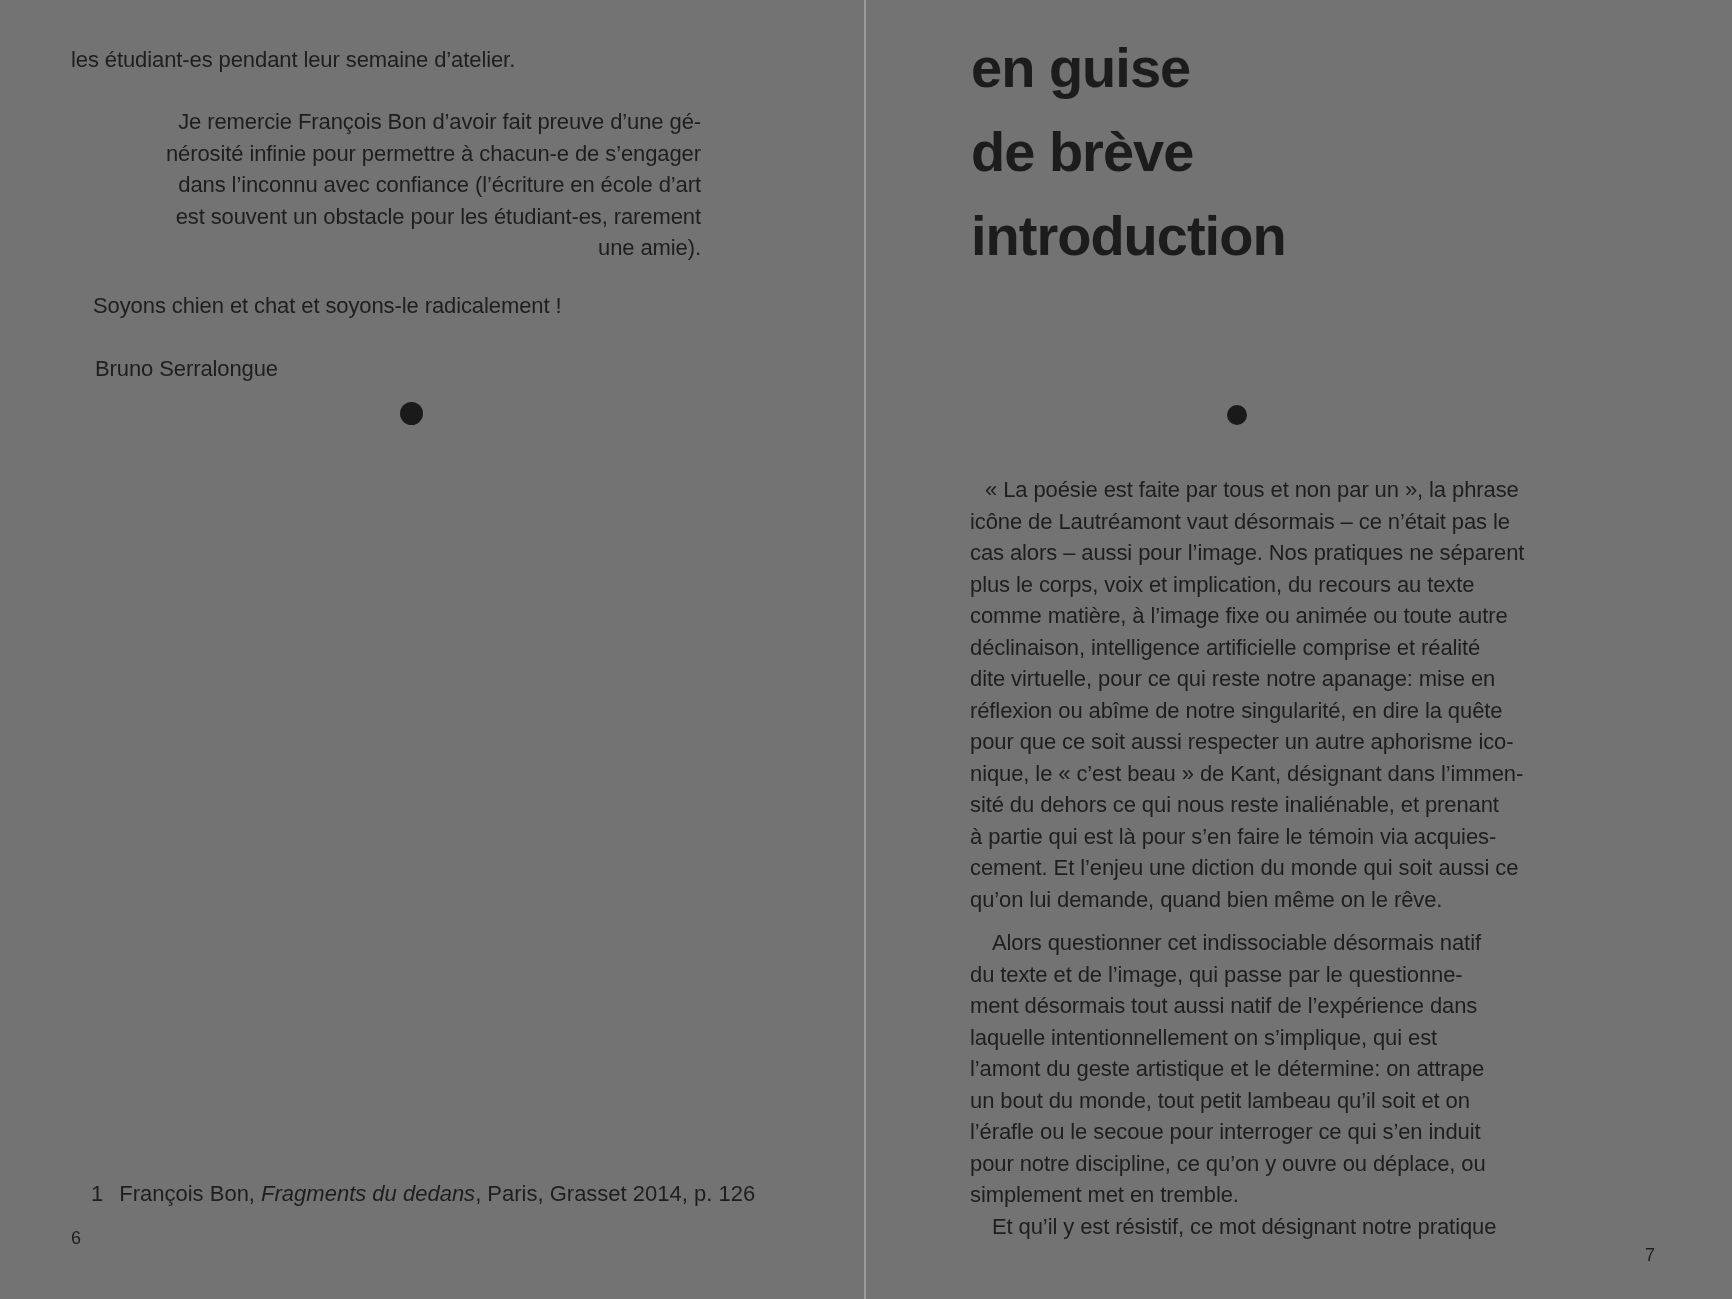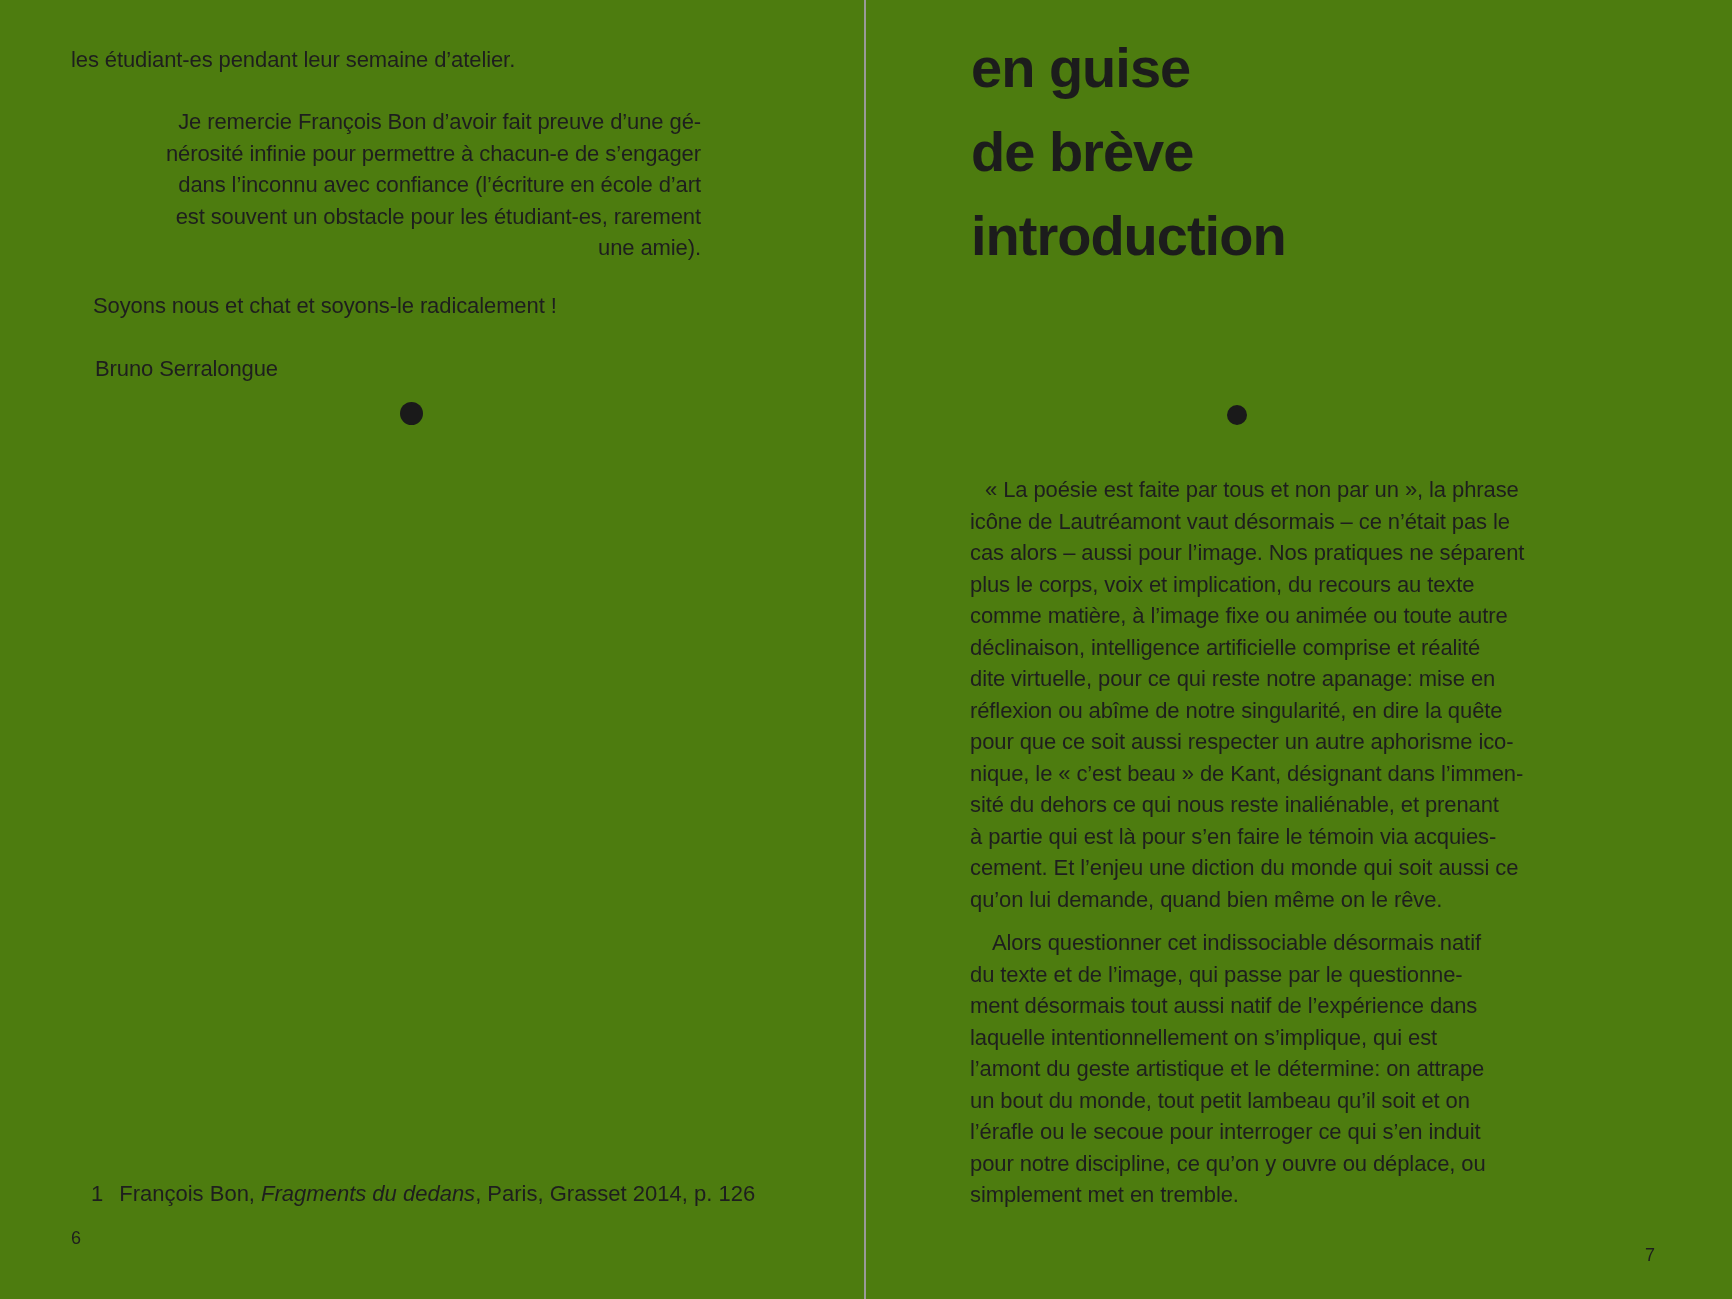--- a/index.html
+++ b/index.html
@@ -4,21 +4,21 @@
 <style>
   html, body {
     margin: 0;
     padding: 0;
     background: #ffffff;
   }
   .spread {
     position: relative;
     width: 1732px;
     height: 1299px;
-    background: #4d7c0f;
+    background: #737373;
     font-family: "Liberation Sans", "DejaVu Sans", sans-serif;
     color: #1e1e1e;
     overflow: hidden;
   }
   .divider {
     position: absolute;
     left: 864px;
     top: 0;
     width: 2px;
     height: 1299px;
@@ -90,21 +90,21 @@
 
 <div class="spread">
 
   <section>
     <p class="para lp1">les étudiant-es pendant leur semaine d’atelier.</p>
     <p class="para lp2">Je remercie François Bon d’avoir fait preuve d’une gé-
 nérosité infinie pour permettre à chacun-e de s’engager
 dans l’inconnu avec confiance (l’écriture en école d’art
 est souvent un obstacle pour les étudiant-es, rarement
 une amie).</p>
-    <p class="para lp3">Soyons nous et chat et soyons-le radicalement !</p>
+    <p class="para lp3">Soyons chien et chat et soyons-le radicalement !</p>
     <p class="para lp4">Bruno Serralongue</p>
 
     <div class="dot dot-left"></div>
 
     <div class="footnote">
       <span>1</span><span class="fn-text"><span>François Bon, </span><em>Fragments du dedans</em><span>, Paris, Grasset 2014, p. 126</span></span>
     </div>
 
     <div class="pagenum pagenum-left">6</div>
   </section>
@@ -135,18 +135,19 @@
 qu’on lui demande, quand bien même on le rêve.</p>
       <p class="para rp2">Alors questionner cet indissociable désormais natif
 du texte et de l’image, qui passe par le questionne-
 ment désormais tout aussi natif de l’expérience dans
 laquelle intentionnellement on s’implique, qui est
 l’amont du geste artistique et le détermine: on attrape
 un bout du monde, tout petit lambeau qu’il soit et on
 l’érafle ou le secoue pour interroger ce qui s’en induit
 pour notre discipline, ce qu’on y ouvre ou déplace, ou
 simplement met en tremble.</p>
+      <p class="para rp3">Et qu’il y est résistif, ce mot désignant notre pratique</p>
     </div>
 
     <div class="pagenum pagenum-right">7</div>
   </section>
 
 </div>
 
 </body></html>

